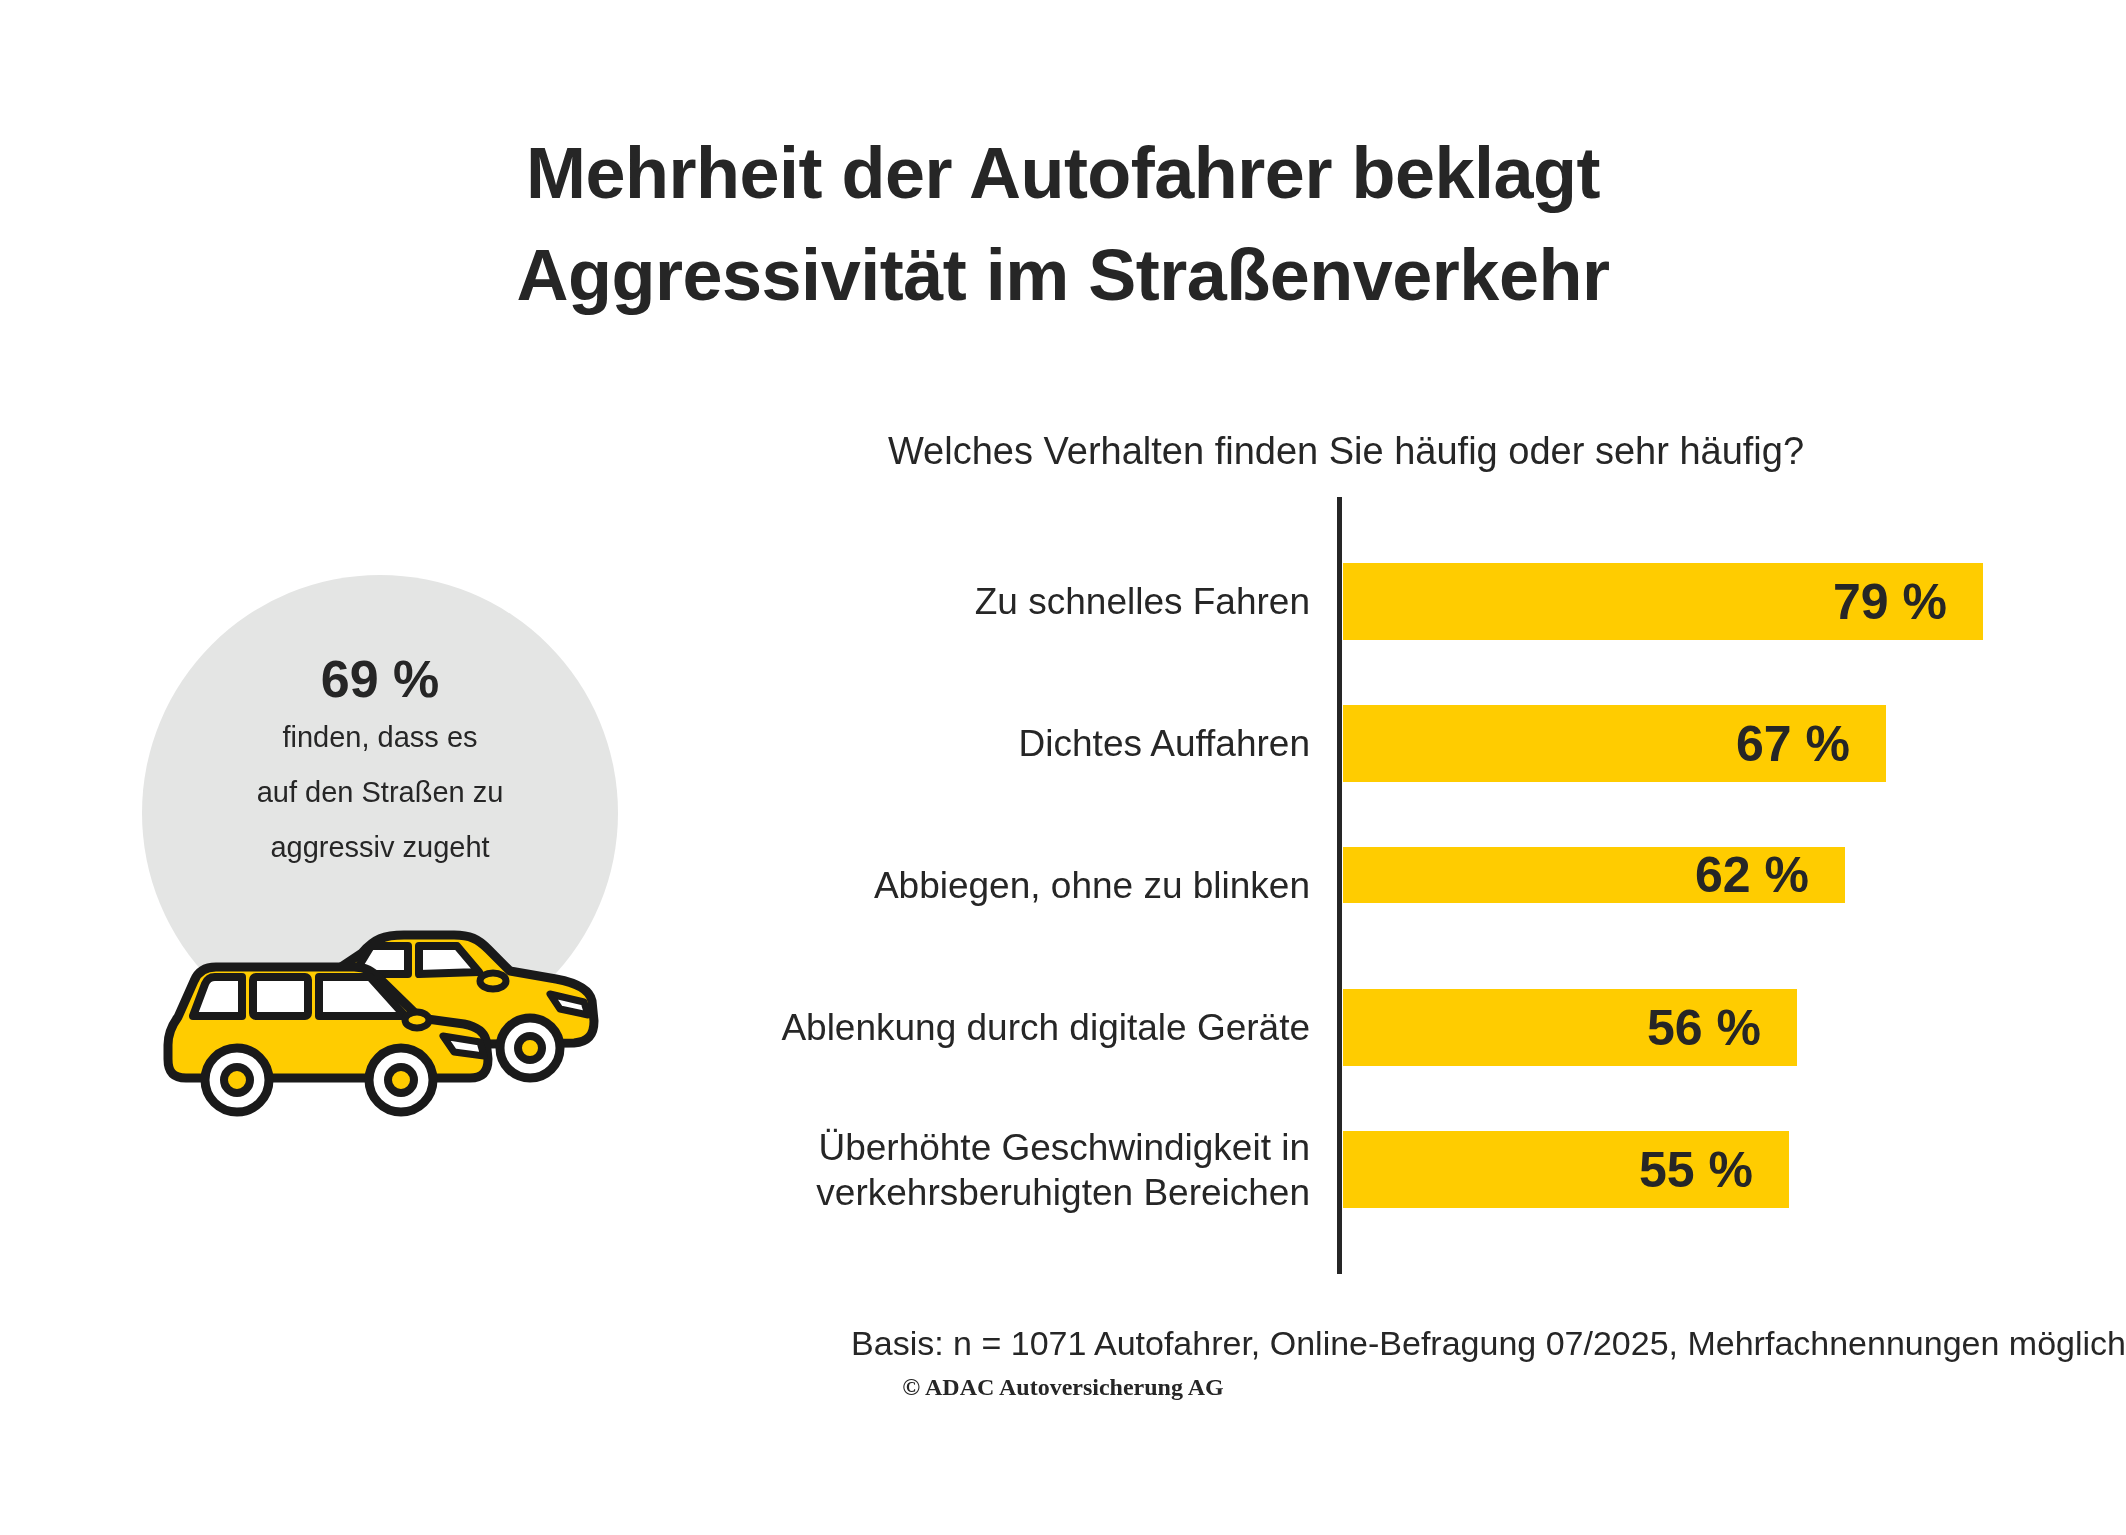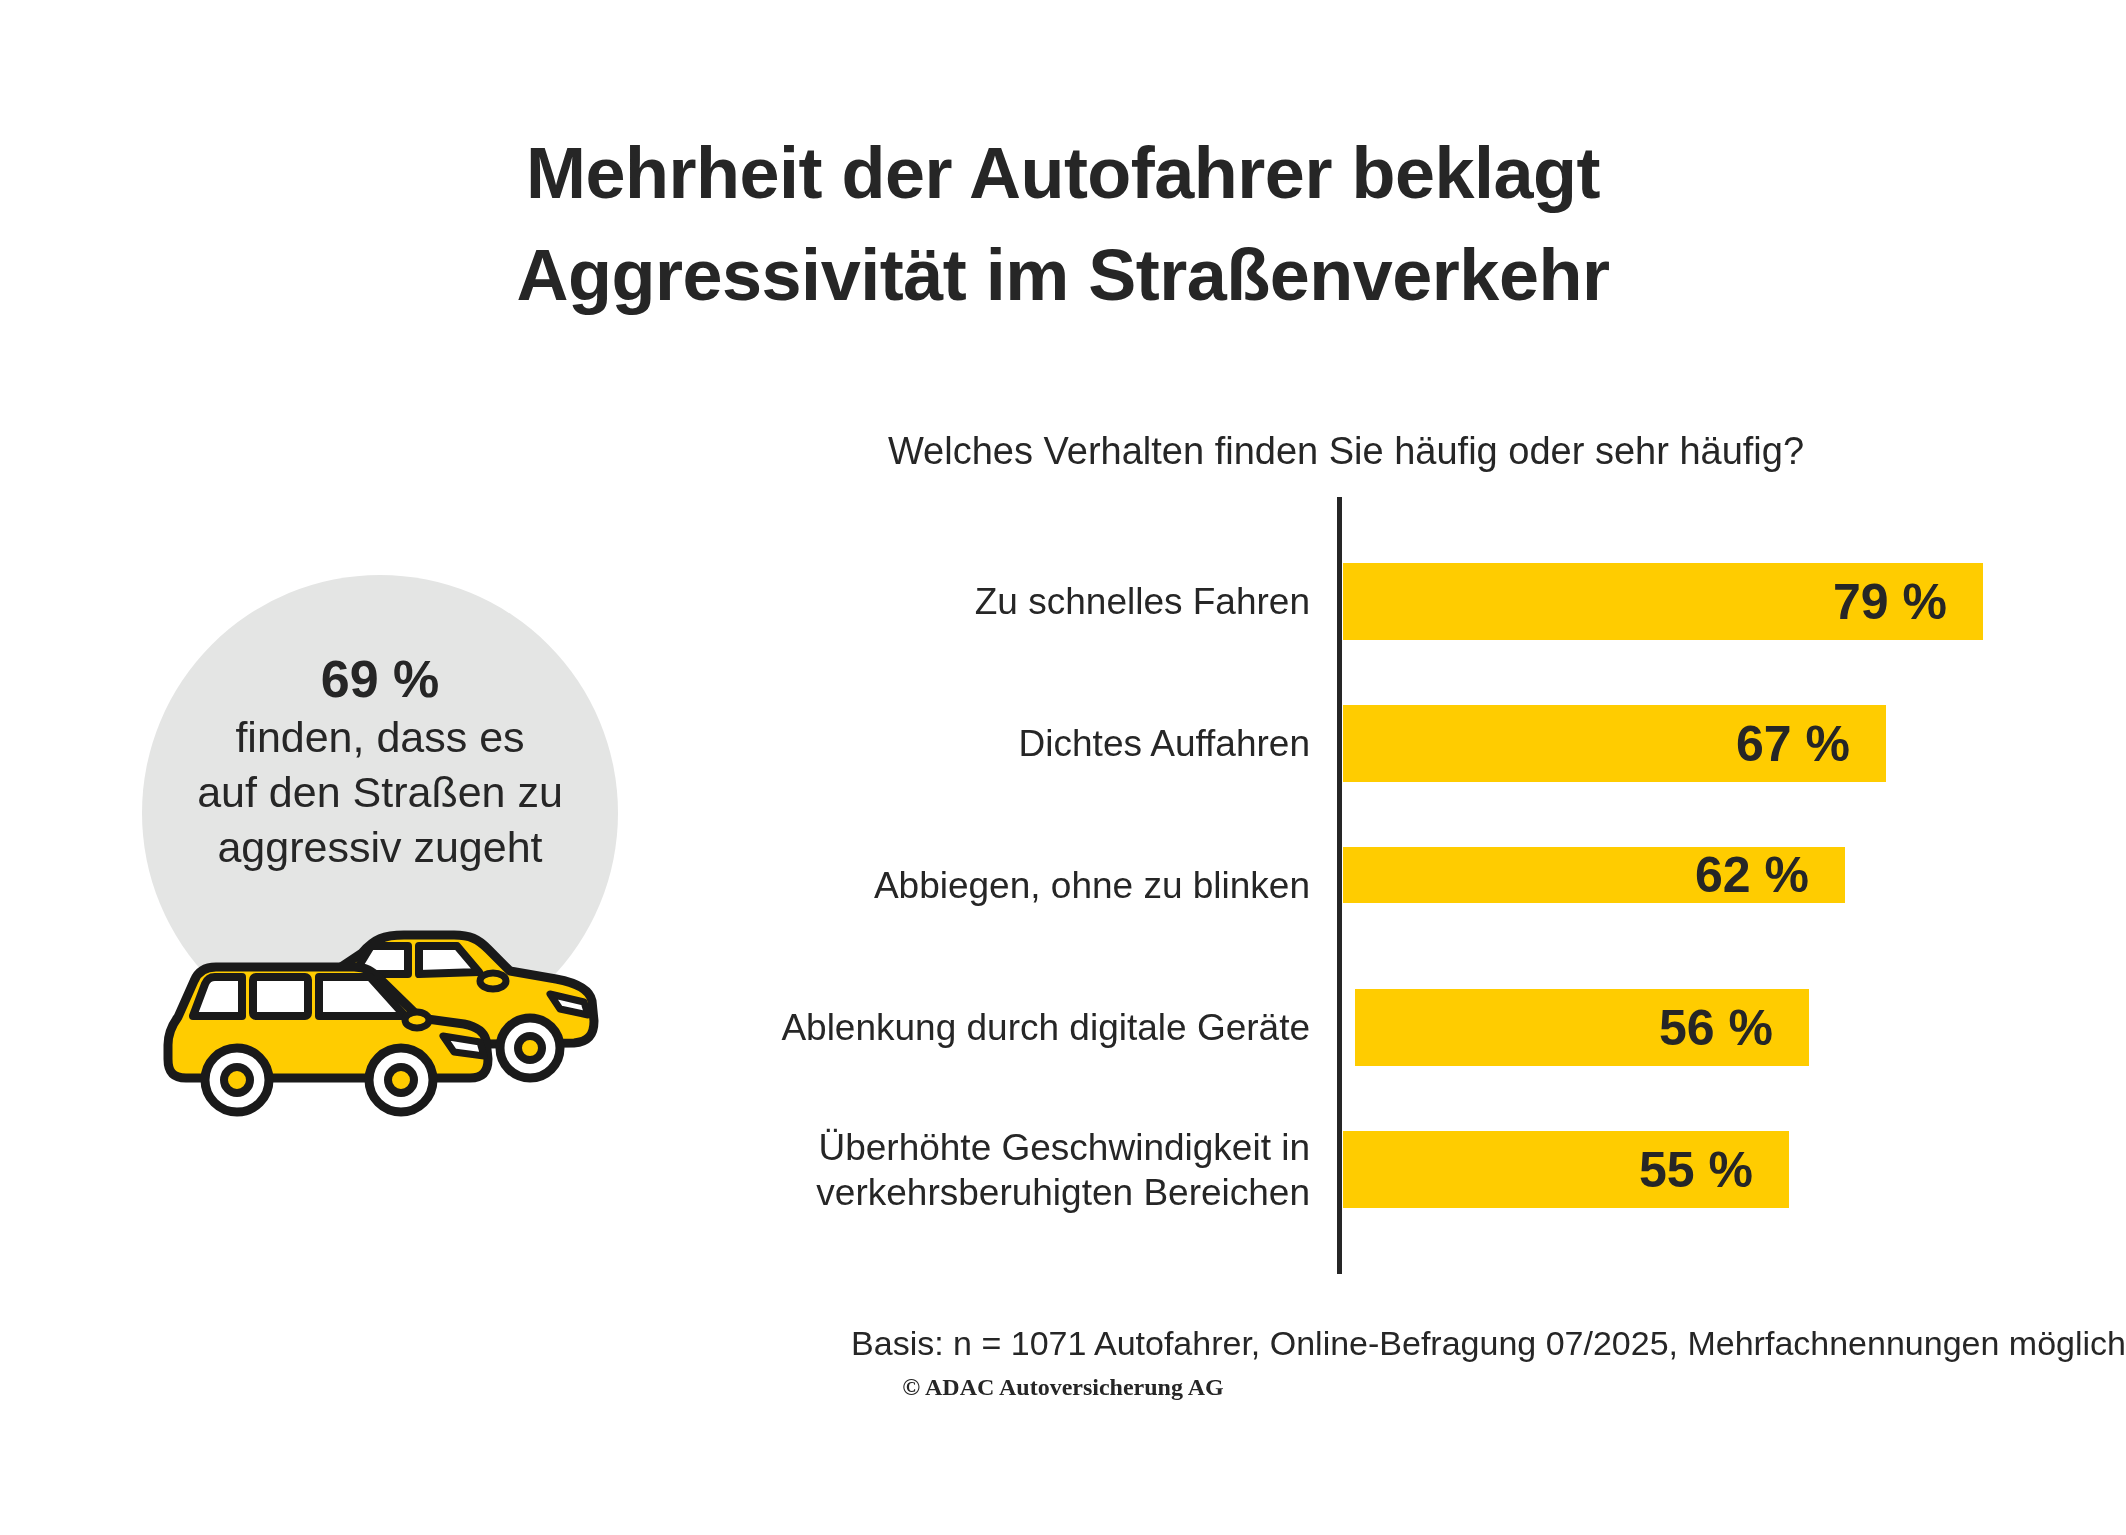--- a/index.html
+++ b/index.html
@@ -23,21 +23,21 @@
   }
   .circle{
     position:absolute;left:142px;top:575px;width:476px;height:476px;
     border-radius:50%;background:#E4E5E4;
   }
   .circle-text{
     position:absolute;left:142px;top:648px;width:476px;
     text-align:center;color:#262626;
   }
   .circle-value{font-size:52px;font-weight:700;line-height:62px;}
-  .circle-line{font-size:43px;line-height:55px;}
+  .circle-line{font-size:29px;line-height:55px;}
   .cars{position:absolute;left:158px;top:915px;width:452px;height:212px;}
   .axis{
     position:absolute;left:1337px;top:497px;width:5px;height:777px;
     background:#262626;
   }
   .bar-label{
     position:absolute;left:690px;width:620px;
     display:flex;align-items:center;justify-content:flex-end;
     text-align:right;font-size:37px;line-height:45px;color:#262626;
   }
@@ -113,21 +113,21 @@
       </div>
       <div class="bar-label" style="top: 705px; height: 77px;">Dichtes Auffahren</div>
       <div class="bar" style="top: 705px; height: 77px; width: 543px; background: rgb(255, 204, 0);">
         <span class="bar-value">67 %</span>
       </div>
       <div class="bar-label" style="top: 847px; height: 77px;">Abbiegen, ohne zu blinken</div>
       <div class="bar" style="top: 847px; height: 56px; width: 502px; background: rgb(255, 204, 0);">
         <span class="bar-value">62 %</span>
       </div>
       <div class="bar-label" style="top: 989px; height: 77px;">Ablenkung durch digitale Geräte</div>
-      <div class="bar" style="top: 989px; height: 77px; width: 454px; background: rgb(255, 204, 0); margin-left: 12px;">
+      <div class="bar" style="top: 989px; height: 77px; width: 454px; background: rgb(255, 204, 0);">
         <span class="bar-value">56 %</span>
       </div>
       <div class="bar-label" style="top: 1131px; height: 77px;">Überhöhte Geschwindigkeit in verkehrsberuhigten Bereichen</div>
       <div class="bar" style="top: 1131px; height: 77px; width: 446px; background: rgb(255, 204, 0);">
         <span class="bar-value">55 %</span>
       </div>
     </div>
 
   <div class="footer-basis">Basis: n = 1071 Autofahrer, Online-Befragung 07/2025, Mehrfachnennungen möglich</div>
   <div class="footer-copyright">© ADAC Autoversicherung AG</div>

